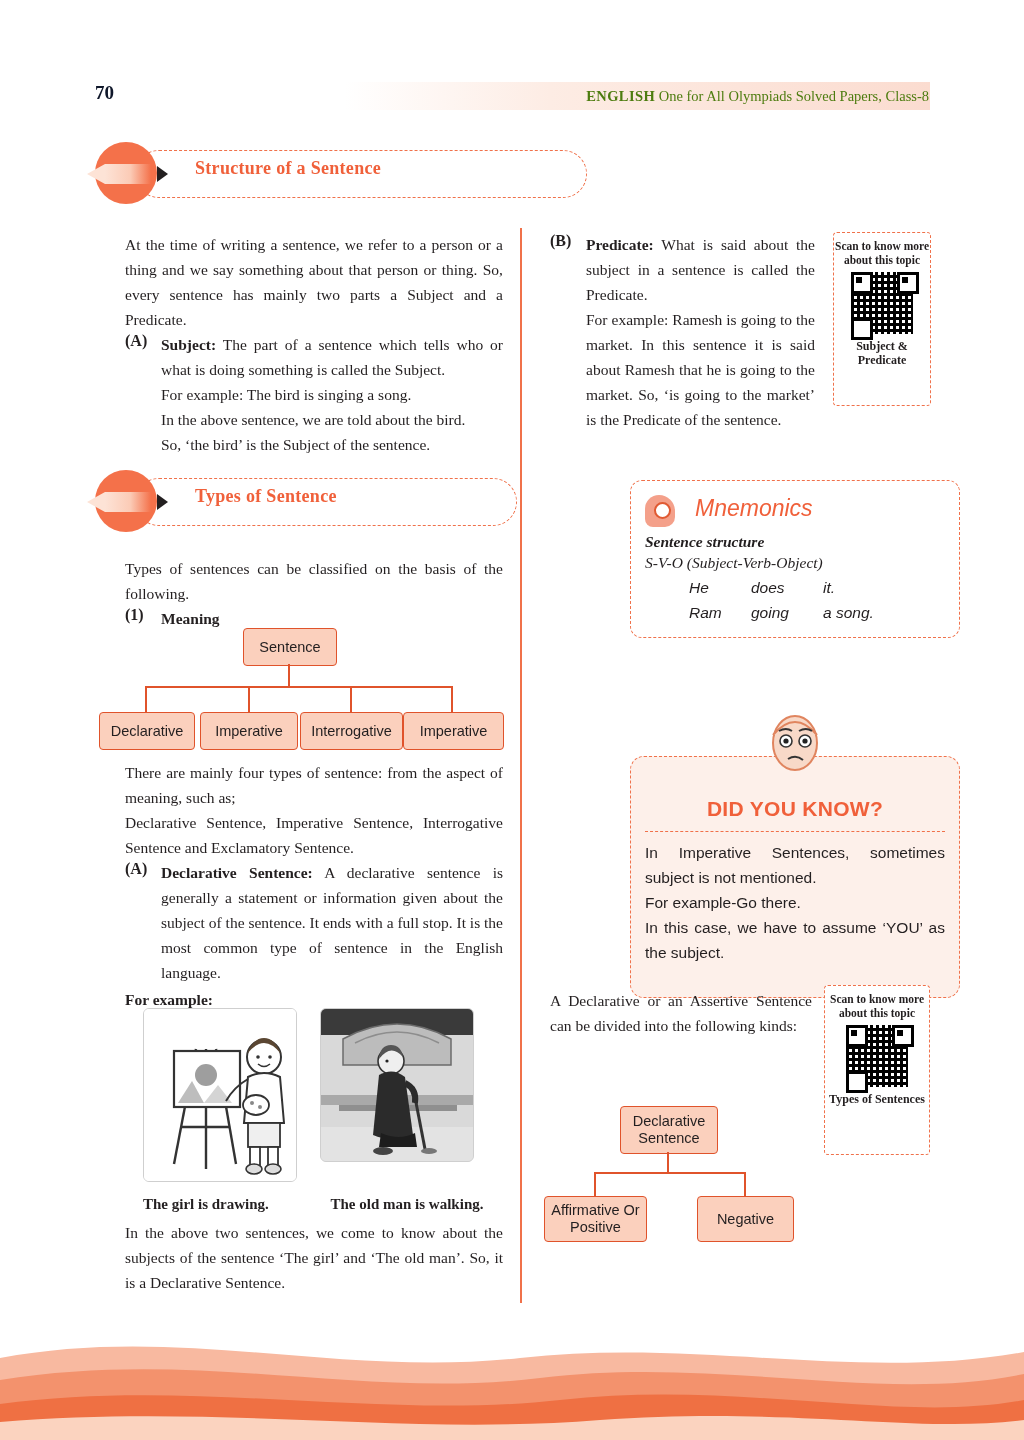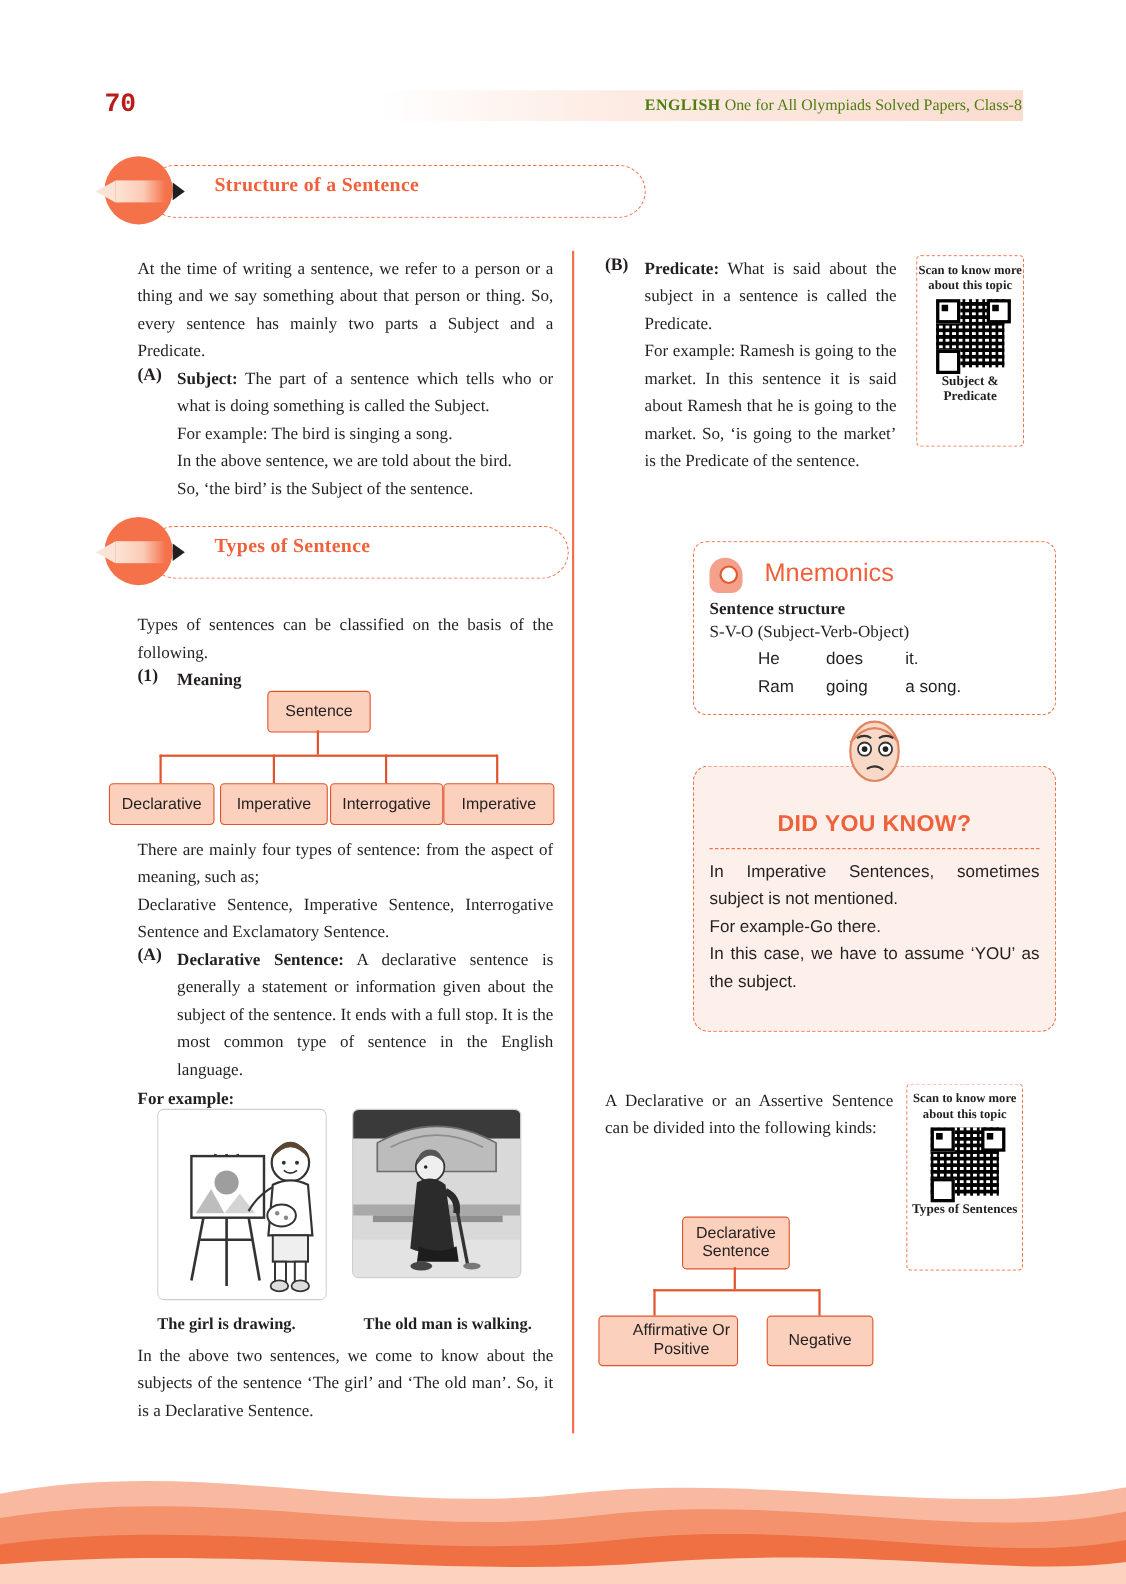--- a/index.html
+++ b/index.html
@@ -8,22 +8,22 @@
     background:#ffffff;
     font-family:"Liberation Serif", serif;
     color:#231f20;
     overflow:hidden;
   }
   .page{position:absolute;inset:0;}
 
   
   .page-number{
     position:absolute;left:95px;top:82px;
-    font-family:Liberation Mono, monospace;
-    font-weight:bold;font-size:24px;color:#b91c1c;
+    font-family:Liberation Serif, serif;
+    font-weight:bold;font-size:19px;color:#0f172a;
   }
   .header-band{
     position:absolute;left:345px;top:82px;width:585px;height:28px;
     background:linear-gradient(to right,#ffffff 0%,#fdece4 35%,#fbdcd0 100%);
   }
   .header-text{
     position:absolute;right:95px;top:88px;
     font-size:14.5px;font-family:"Liberation Serif",serif;
     color:#4d7c0f;white-space:nowrap;
   }
@@ -106,23 +106,24 @@
   }
   .qr:before{left:0;top:0;box-shadow:46px 0 0 -3px #fff, 46px 0 0 0 #111;}
   .qr:after{left:0;top:46px;}
   .qr span{
     position:absolute;left:5px;top:5px;width:6px;height:6px;background:#111;
     box-shadow:46px 0 0 0 #111, 0 46px 0 0 #111;
   }
 
   
   .mnemo{
-    position:absolute;left:630px;top:492px;width:300px;
+    position:absolute;left:630px;top:480px;width:300px;
     border:1.5px dashed #f0714a;border-radius:12px;background:#fff;
     padding:10px 14px 12px 14px;
+    font-style:italic;
   }
   .mnemo .ttl{
     font-family:"Liberation Sans",sans-serif;font-size:23px;color:#f0603a;
     margin-left:50px;line-height:34px;
   }
   .mnemo .head{
     font-family:"Liberation Serif",serif;font-weight:bold;font-size:15.5px;
     margin-top:8px;color:#231f20;
   }
   .mnemo .line{font-size:15.5px;line-height:24px;}
@@ -133,21 +134,21 @@
     position:absolute;left:14px;top:14px;width:30px;height:32px;
     background:#f4a08a;border-radius:14px 16px 10px 8px;
   }
   .head-icon:after{
     content:"";position:absolute;left:9px;top:7px;width:13px;height:13px;
     border-radius:50%;background:#fff;border:2px solid #e05a33;
   }
 
   
   .dyk{
-    position:absolute;left:630px;top:696px;width:300px;
+    position:absolute;left:630px;top:756px;width:300px;
     border:1.5px dashed #f0714a;border-radius:14px;background:#fdf0ea;
     padding:40px 14px 32px 14px;
   }
   .dyk .ttl{
     text-align:center;font-family:"Liberation Sans",sans-serif;font-weight:bold;
     font-size:21px;color:#f0603a;letter-spacing:.3px;
   }
   .dyk .sep{height:0;border-top:1.4px dashed #f0714a;margin:10px 0 8px;}
   .dyk p{
     margin:0;font-family:"Liberation Sans",sans-serif;font-size:15.5px;
@@ -379,21 +380,21 @@
       </div>
     <div class="cap2">Types of Sentences</div>
   </div>
 
   <div>
     <div class="fbox" style="left:620px;top:1106px;width:96px;height:46px;">Declarative Sentence</div>
     <div class="fline" style="left:667px;top:1152px;width:1.6px;height:20px;"></div>
     <div class="fline" style="left:594px;top:1172px;width:151px;height:1.6px;"></div>
     <div class="fline" style="left:594px;top:1172px;width:1.6px;height:24px;"></div>
     <div class="fline" style="left:744px;top:1172px;width:1.6px;height:24px;"></div>
-    <div class="fbox" style="left:544px;top:1196px;width:101px;height:44px;padding-left:24px;">Affirmative Or Positive</div>
+    <div class="fbox" style="left:544px;top:1196px;width:101px;height:44px;">Affirmative Or Positive</div>
     <div class="fbox" style="left:697px;top:1196px;width:95px;height:44px;">Negative</div>
   </div>
 
   <div class="footer">
     <svg viewBox="0 0 1024 120" width="1024" height="120" preserveAspectRatio="none">
       <path d="M0 38 C 180 4, 340 58, 520 38 C 700 18, 860 62, 1024 32 L1024 120 L0 120 Z" fill="#f8b9a0"></path>
       <path d="M0 60 C 200 28, 360 80, 540 58 C 720 36, 880 84, 1024 54 L1024 120 L0 120 Z" fill="#f3926d"></path>
       <path d="M0 84 C 190 58, 380 100, 560 80 C 740 60, 900 104, 1024 80 L1024 120 L0 120 Z" fill="#ef7043"></path>
       <path d="M0 102 C 220 84, 400 116, 600 100 C 790 86, 920 114, 1024 100 L1024 120 L0 120 Z" fill="#fbd3bf"></path>
     </svg>

